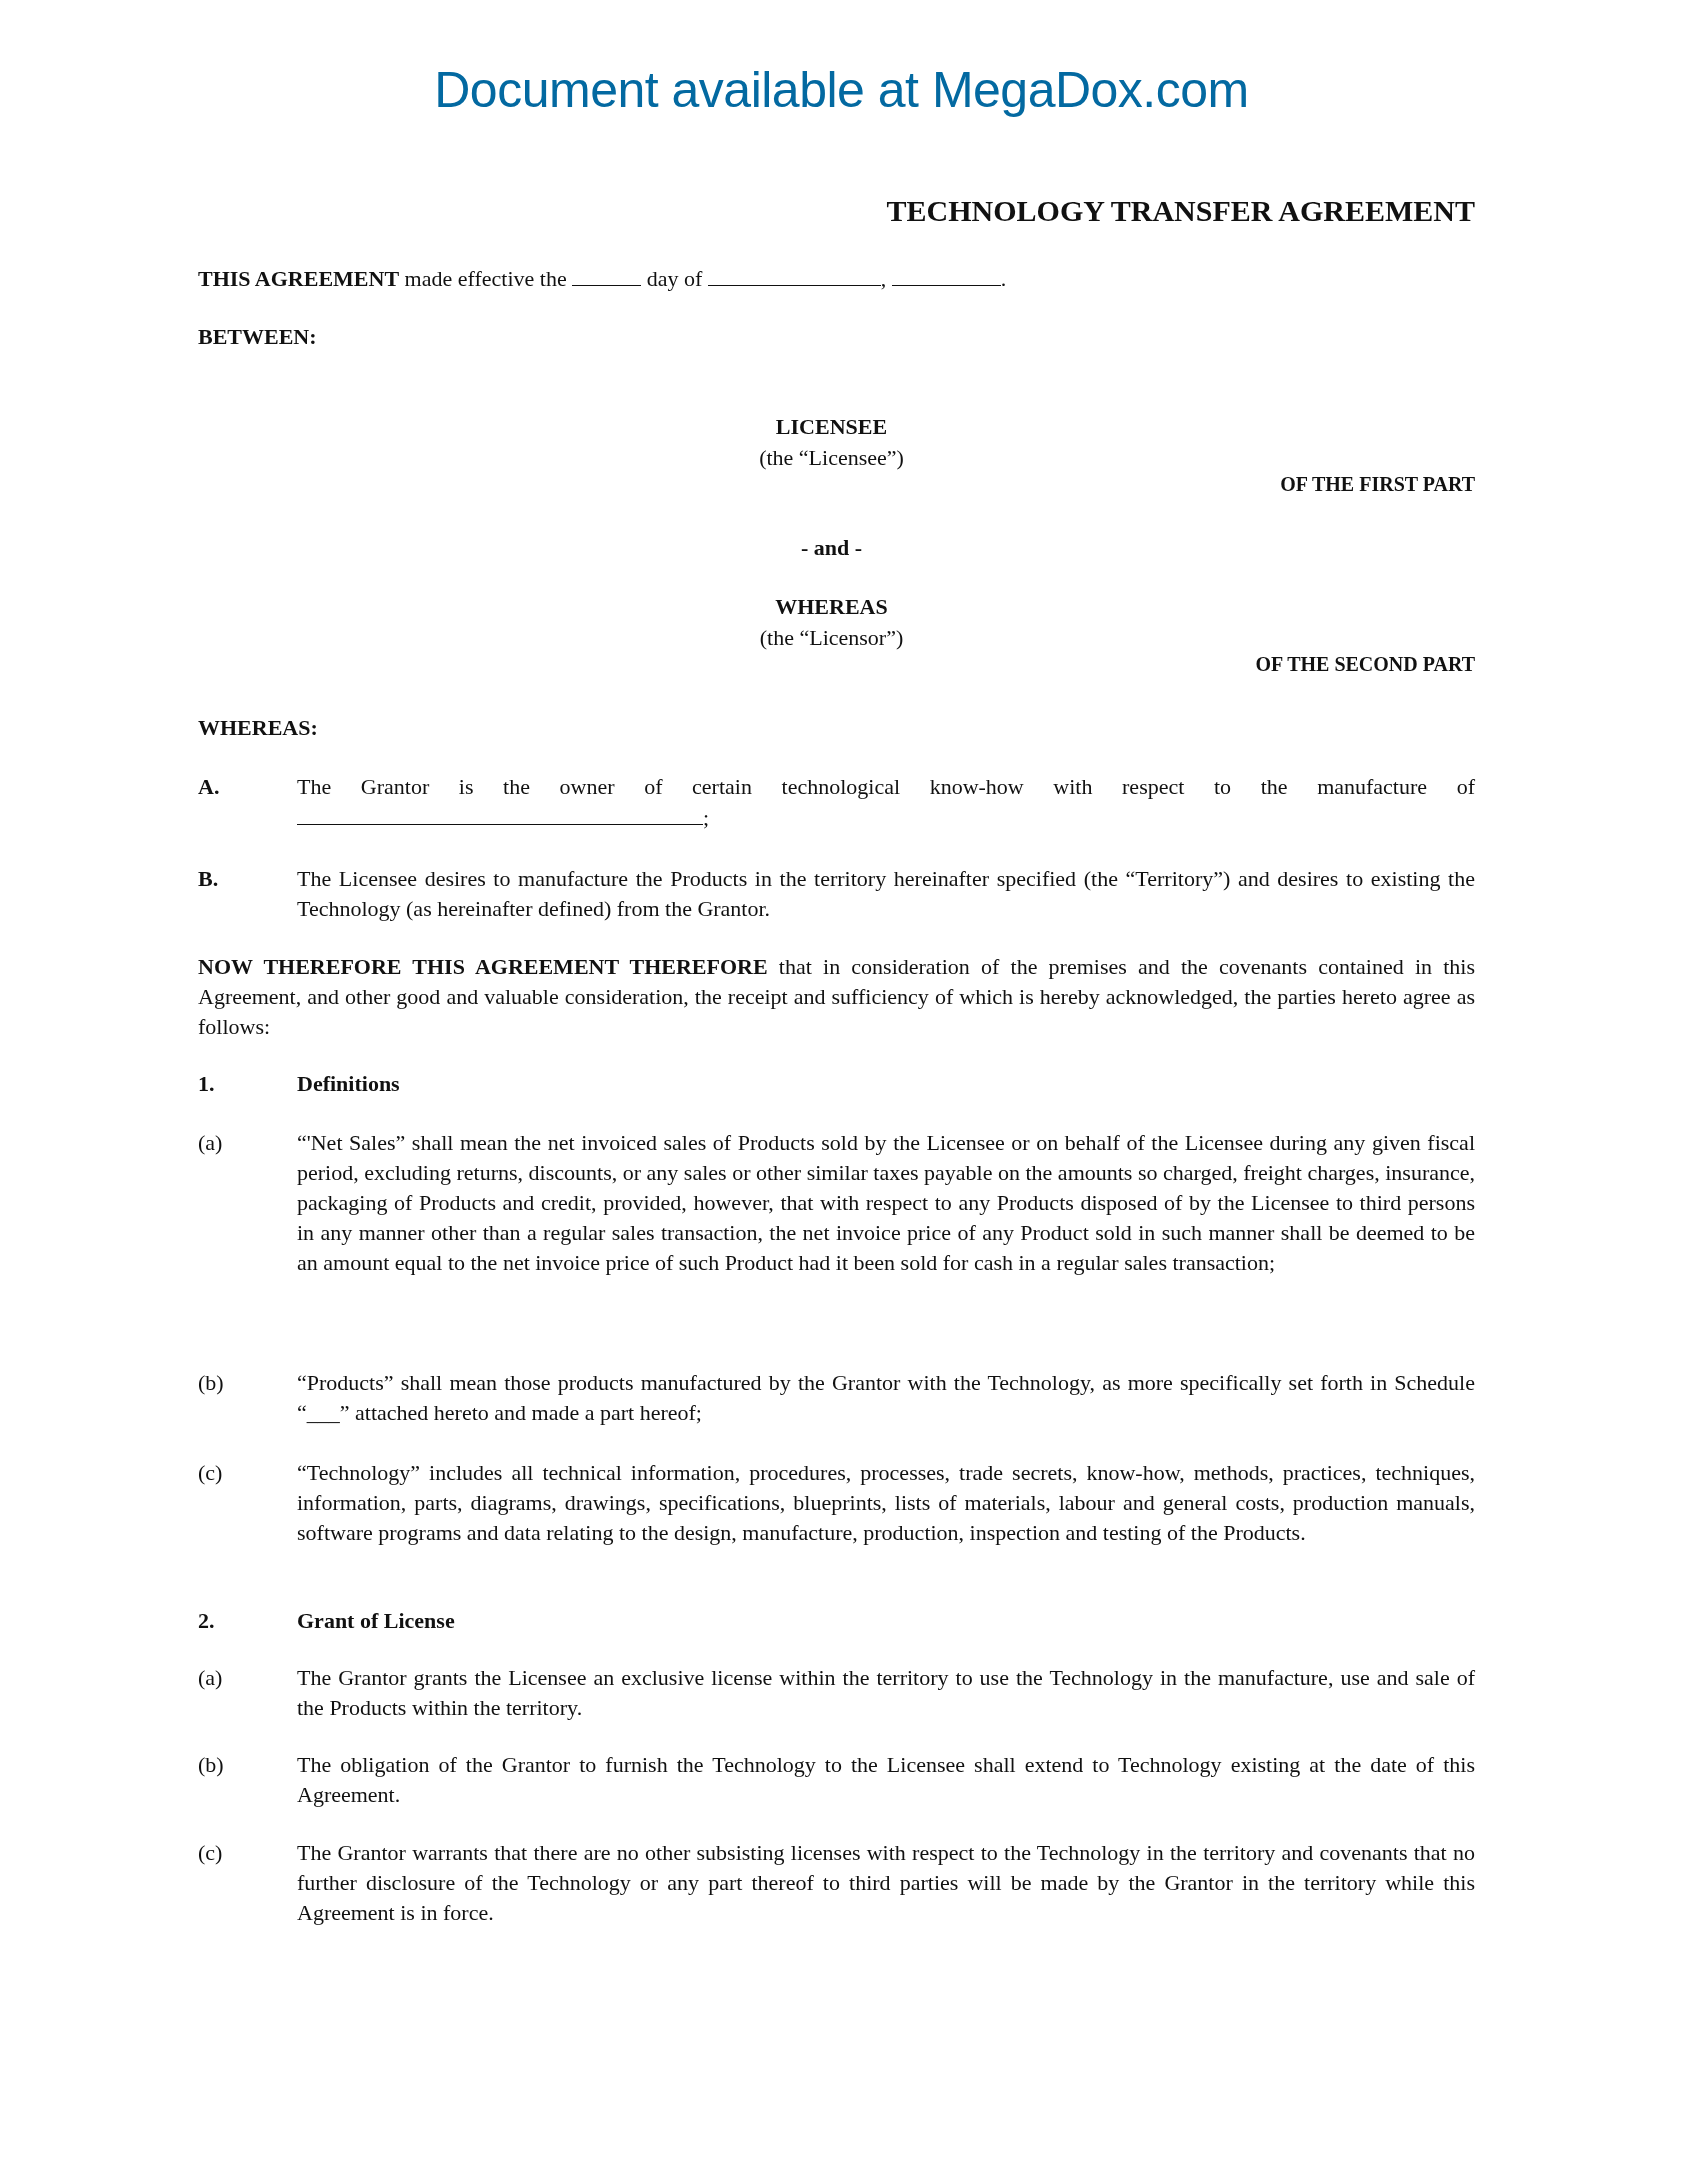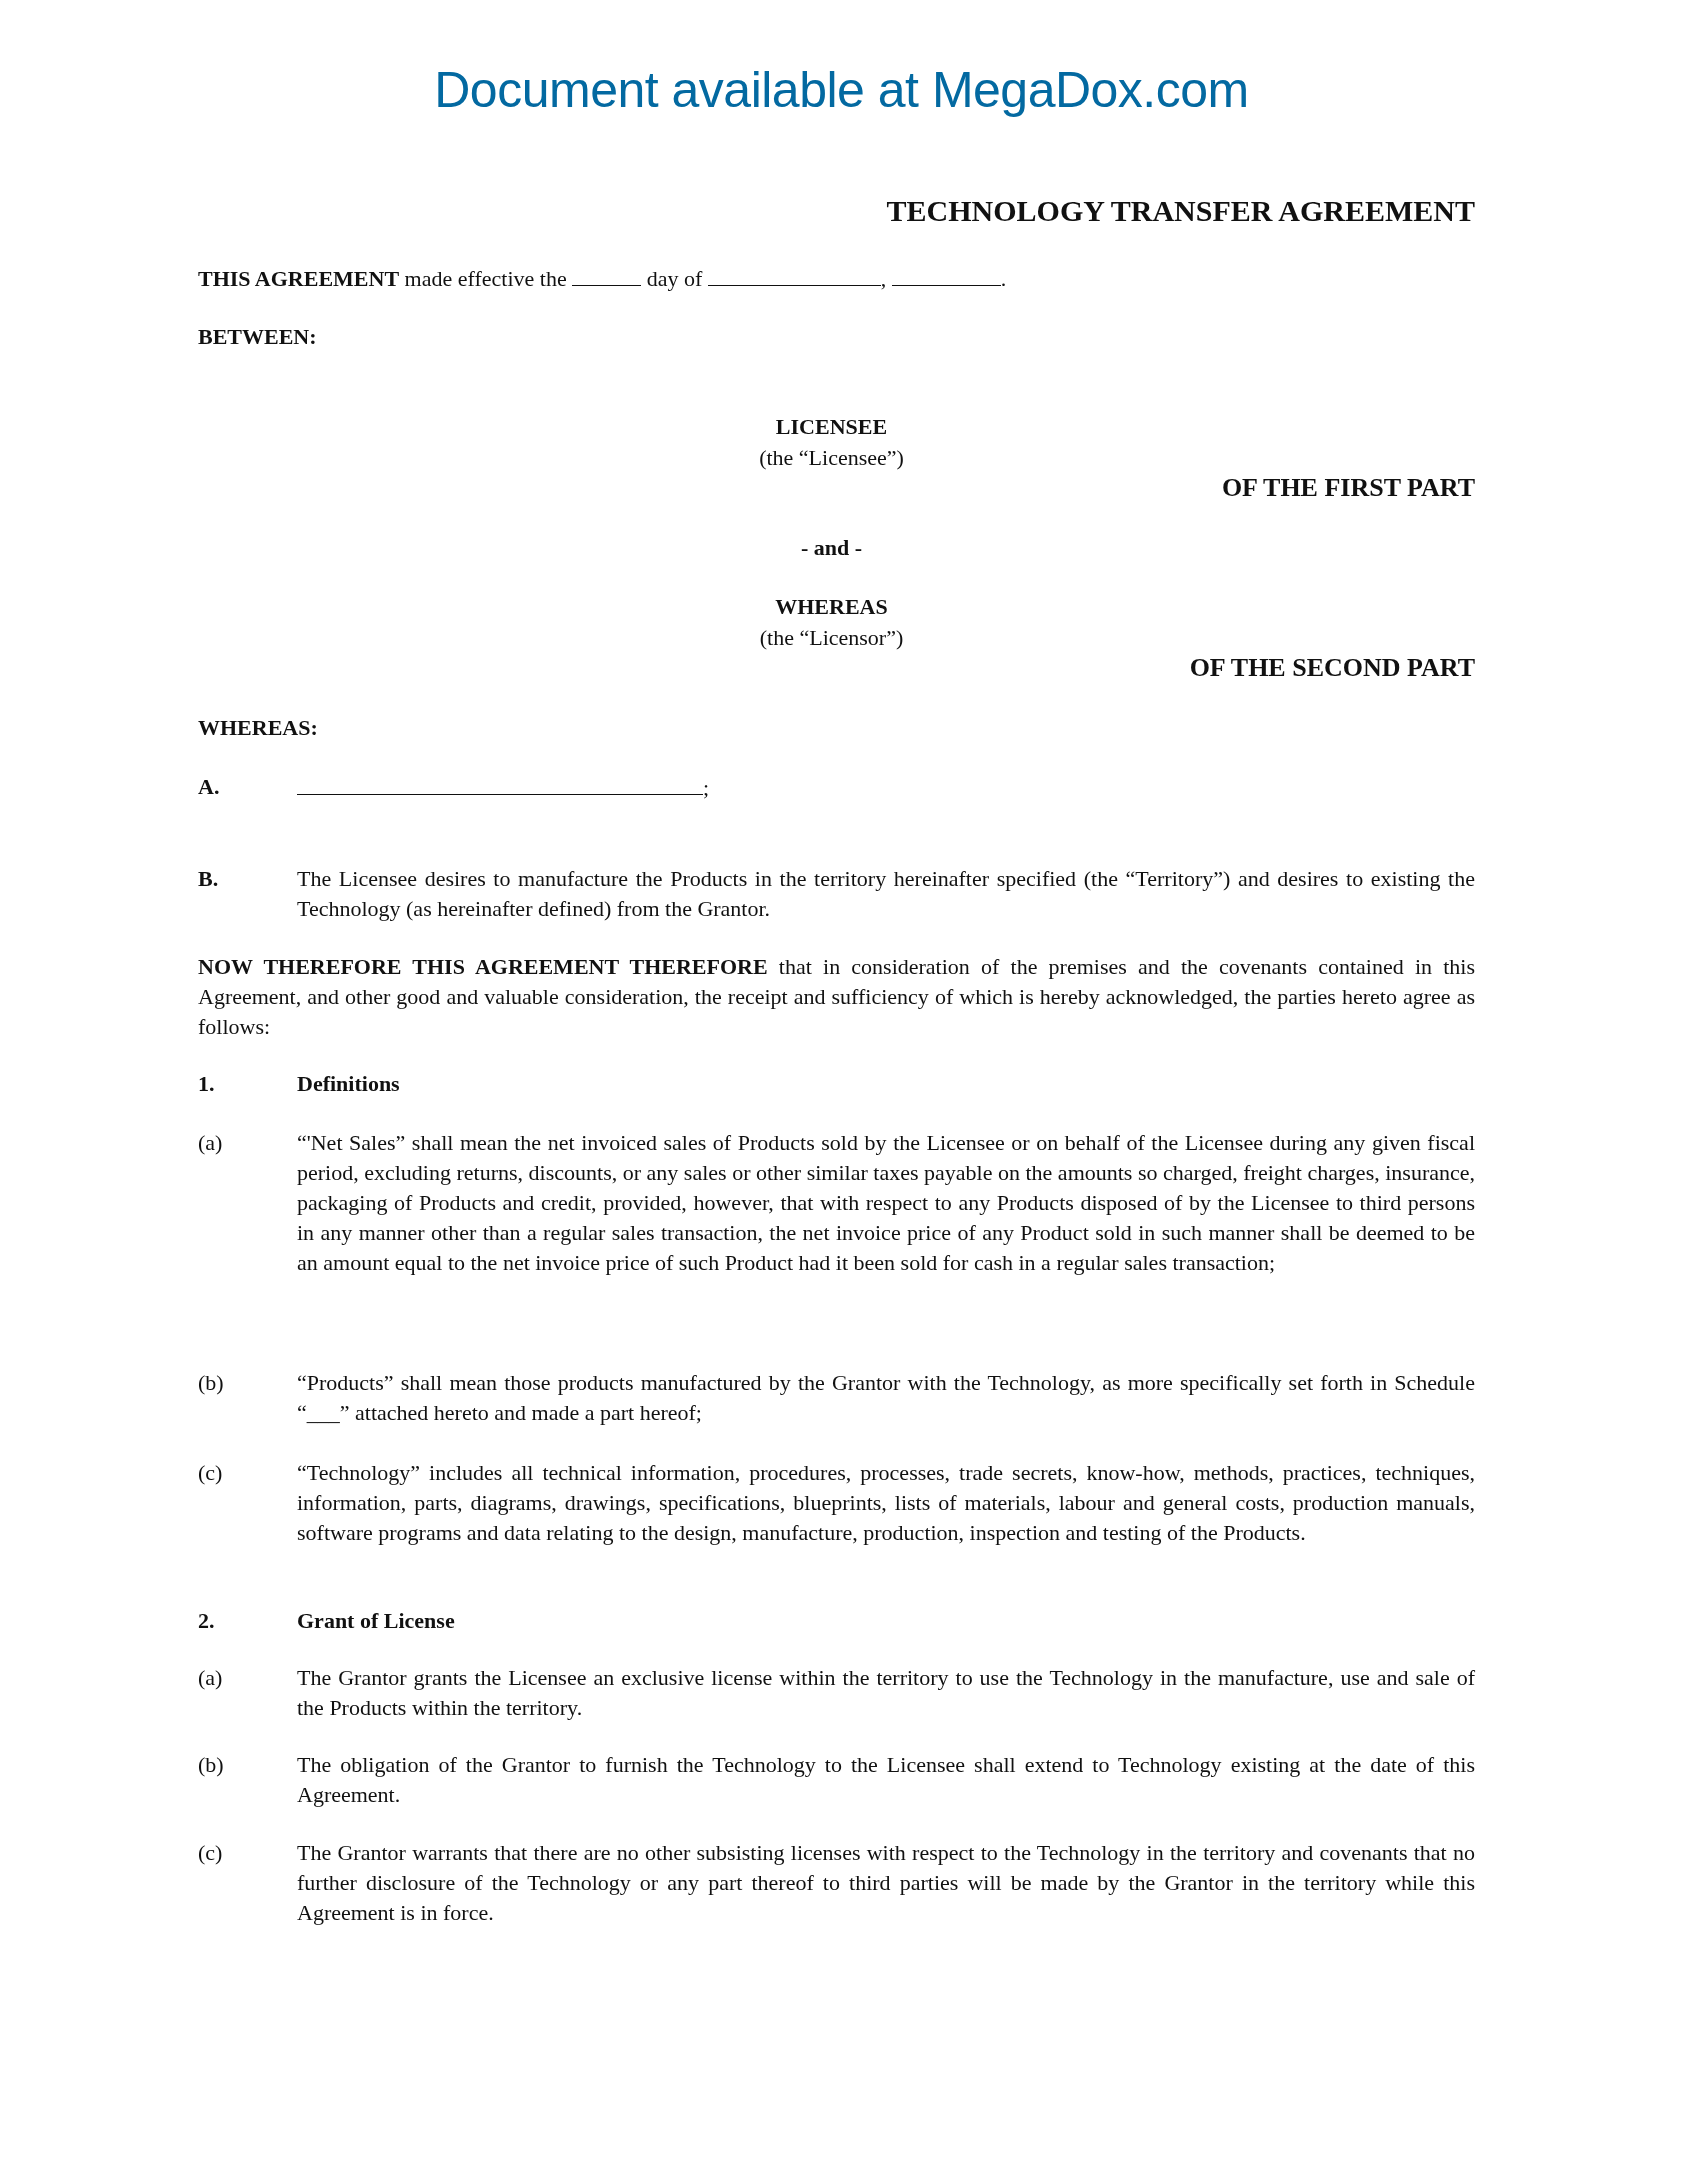--- a/index.html
+++ b/index.html
@@ -7,21 +7,21 @@
          font-family:"Liberation Serif", "DejaVu Serif", serif; color:#111; }
   .watermark { position:absolute; top:61px; left:0; width:1683px; text-align:center;
          font-family:"Liberation Sans", "DejaVu Sans", sans-serif; font-size:50px; color:#0369a1; letter-spacing:-0.5px; }
   .page { position:absolute; left:198px; width:1277px; top:0; }
   .fs { font-size:22px; line-height:30px; }
   .title { position:absolute; top:194px; left:0; width:1277px; text-align:right; font-weight:bold; font-size:30px; letter-spacing:0px; }
   .abs { position:absolute; left:0; }
   .b { font-weight:bold; }
   .blank { display:inline-block; border-bottom:1.5px solid #111; height:22px; vertical-align:baseline; }
   .party { position:absolute; left:0; width:1277px; text-align:center; }
-  .partlabel { position:absolute; right:0; font-weight:bold; font-size:26px; }
+  .partlabel { position:absolute; right:0; font-weight:bold; font-size:20px; }
   .item { position:absolute; left:0; width:1277px; display:flex; }
   .item .lbl { width:99px; flex:none; }
   .item .txt { flex:1; text-align:justify; text-align-last:left; }
   .para { position:absolute; left:0; width:1277px; text-align:justify; text-align-last:left; }
 </style>
 </head>
 <body>
 
 <div class="watermark">Document available at MegaDox.com</div>
 
@@ -43,20 +43,21 @@
 
   <div class="party fs b" style="top:592px; left:-5px;">WHEREAS</div>
   <div class="party fs" style="top:623px; left:-5px;">(the “Licensor”)</div>
   <div class="partlabel" style="top:653px;">OF THE SECOND PART</div>
 
   <div class="abs fs b" style="top:713px;">WHEREAS:</div>
 
   <div class="item fs" style="top:772px;">
     <span class="lbl b">A.</span>
     <div class="txt">
+      <div style="text-align:justify; text-align-last:justify;">The Grantor is the owner of certain technological know-how with respect to the manufacture of</div>
       <div><span class="blank" style="width:406px"></span><span>;</span></div>
     </div>
   </div>
 
   <div class="item fs" style="top:864px;">
     <span class="lbl b">B.</span>
     <span class="txt">The Licensee desires to manufacture the Products in the territory hereinafter specified (the “Territory”) and desires to existing the Technology (as hereinafter defined) from the Grantor.</span>
   </div>
 
   <div class="para fs" style="top:952px;">

